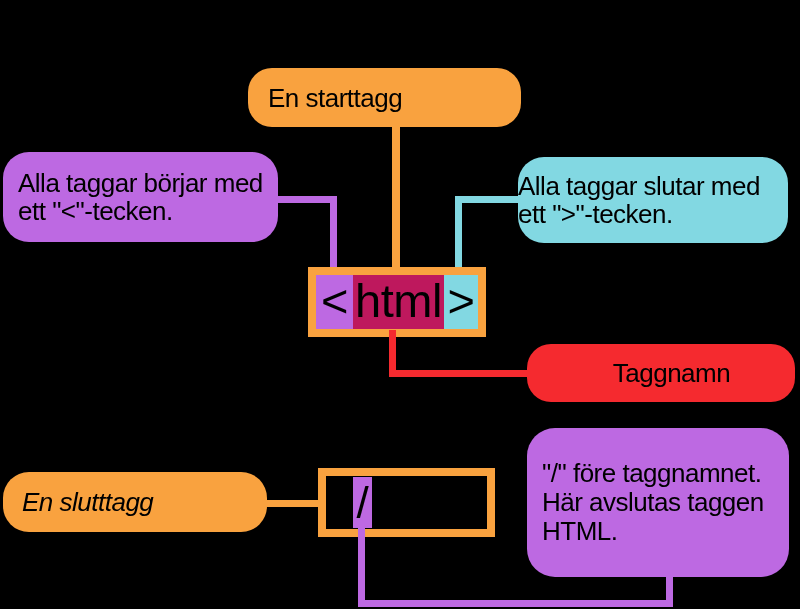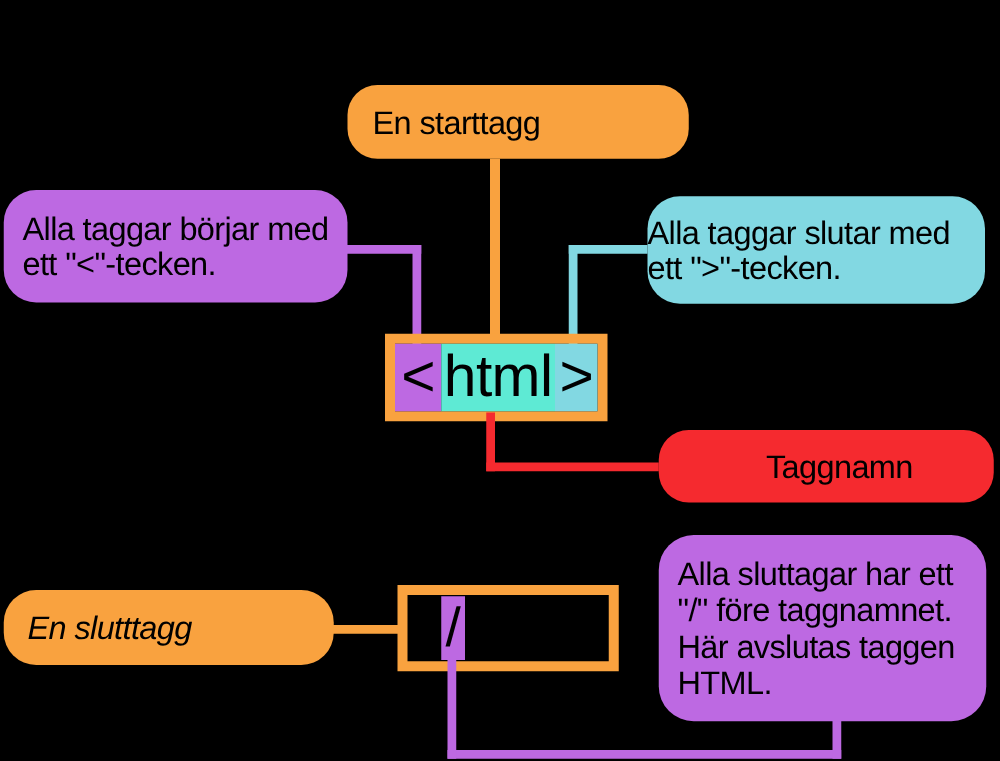--- a/index.html
+++ b/index.html
@@ -46,21 +46,21 @@
 
   <div class="connector abs over" style="left: 389px; top: 330px; width: 7px; height: 47px; background-color: rgb(245, 42, 47);"></div>
   <div class="connector abs" style="left: 389px; top: 370px; width: 138px; height: 7px; background-color: rgb(245, 42, 47);"></div>
 
   <div class="connector abs" style="left: 265px; top: 500px; width: 54px; height: 7px; background-color: rgb(249, 162, 63);"></div>
 
   <div class="connector abs over" style="left: 358px; top: 528px; width: 7px; height: 79px; background-color: rgb(189, 105, 226);"></div>
   <div class="connector abs" style="left: 358px; top: 600px; width: 315px; height: 7px; background-color: rgb(189, 105, 226);"></div>
   <div class="connector abs" style="left: 666px; top: 575px; width: 7px; height: 32px; background-color: rgb(189, 105, 226);"></div>
 
-  <div class="callout abs" style="left: 278px; top: 68px; width: 273px; height: 59px; border-radius: 24px; padding-left: 20px; background-color: rgb(249, 162, 63);">
+  <div class="callout abs" style="left: 248px; top: 68px; width: 273px; height: 59px; border-radius: 24px; padding-left: 20px; background-color: rgb(249, 162, 63);">
     <span class="line">En starttagg</span>
   </div>
 
   <div class="callout abs" style="left: 3px; top: 152px; width: 275px; height: 90px; padding-left: 15px; background-color: rgb(189, 105, 226);">
     <span class="line">Alla taggar börjar med</span>
     <span class="line">ett "&lt;"-tecken.</span>
   </div>
 
   <div class="callout abs" style="left: 518px; top: 157px; width: 270px; height: 86px; background-color: rgb(130, 216, 226);">
     <span class="line">Alla taggar slutar med</span>
@@ -69,32 +69,31 @@
 
   <div class="callout abs" style="left: 527px; top: 344px; width: 268px; height: 58px; border-radius: 24px; padding-left: 21px; background-color: rgb(245, 42, 47); align-items: center;">
     <span class="line">Taggnamn</span>
   </div>
 
   <div class="callout abs" style="left: 3px; top: 472px; width: 264px; height: 60px; padding-left: 19px; background-color: rgb(249, 162, 63); font-style: italic;">
     <span class="line">En slutttagg</span>
   </div>
 
   <div class="callout abs" style="left: 527px; top: 428px; width: 262px; height: 149px; border-radius: 28px; padding-left: 15px; line-height: 29px; background-color: rgb(189, 105, 226);">
-    <span class="line">Alla sluttagar har ett</span>
     <span class="line">"/" före taggnamnet.</span>
     <span class="line">Här avslutas taggen</span>
     <span class="line">HTML.</span>
   </div>
 
   <div class="tagbox" style="left: 308px; top: 267px; width: 162px; height: 54px; border-color: rgb(249, 162, 63);">
     <div class="tagbox-inner">
       <div class="seg" style="width: 37px; background-color: rgb(189, 105, 226);">
         <span class="tag-text">&lt;</span>
       </div>
-      <div class="seg" style="width: 91px; background-color: #5eead4;">
+      <div class="seg" style="width: 91px; background-color: #be185d;">
         <span class="tag-text">html</span>
       </div>
       <div class="seg" style="width: 34px; background-color: rgb(130, 216, 226);">
         <span class="tag-text">&gt;</span>
       </div>
     </div>
   </div>
 
   <div class="tagbox" style="left: 318px; top: 468px; width: 161px; height: 53px; border-color: rgb(249, 162, 63);">
     <div class="tagbox-inner">

